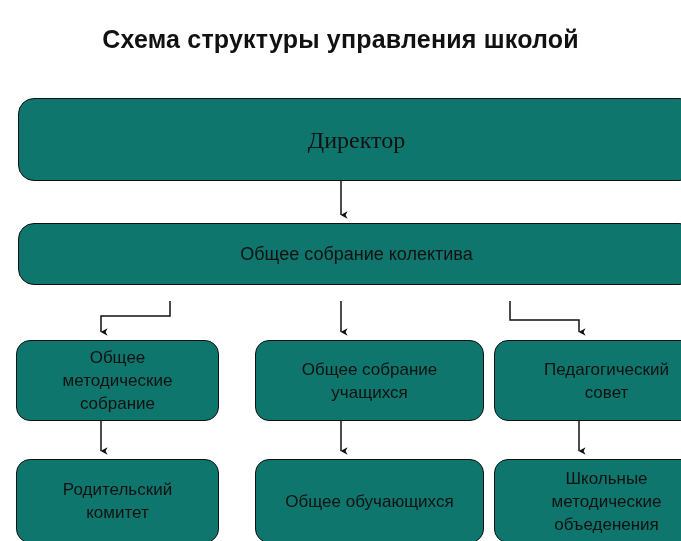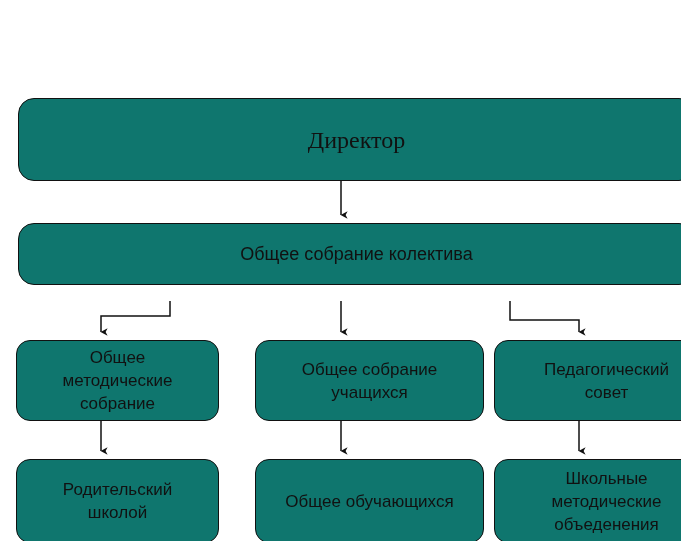--- a/index.html
+++ b/index.html
@@ -107,20 +107,21 @@
     width: 681px;
     height: 541px;
     pointer-events: none;
   }
 </style>
 </head>
 <body>
 
 <div id="diagram-root">
 
+  <div class="diagram-title">Схема структуры управления школой</div>
 
   <svg class="connector-layer" width="681" height="541" viewBox="0 0 681 541" xmlns="http://www.w3.org/2000/svg">
     <defs>
       <marker id="arrowhead" markerWidth="9" markerHeight="9" refX="4.2" refY="7.2" orient="auto" markerUnits="userSpaceOnUse">
         <path d="M0.4,0.6 L4.2,7.6 L8.0,0.6 L4.2,2.6 Z" fill="#111111"></path>
       </marker>
     </defs>
 
     <g>
       <path d="M341,181 L341,215" stroke="#111111" stroke-width="1.5" fill="none" marker-end="url(#arrowhead)"></path>
@@ -170,21 +171,21 @@
 учащихся</span>
   </div>
 
   <div class="node row3 col-right">
     <span class="node-label">Педагогический
 совет</span>
   </div>
 
   <div class="node row4 col-left">
     <span class="node-label">Родительский
-школой</span>
+комитет</span>
   </div>
 
   <div class="node row4 col-mid">
     <span class="node-label">Общее обучающихся</span>
   </div>
 
   <div class="node row4 col-right">
     <span class="node-label">Школьные
 методические
 объеденения</span>

